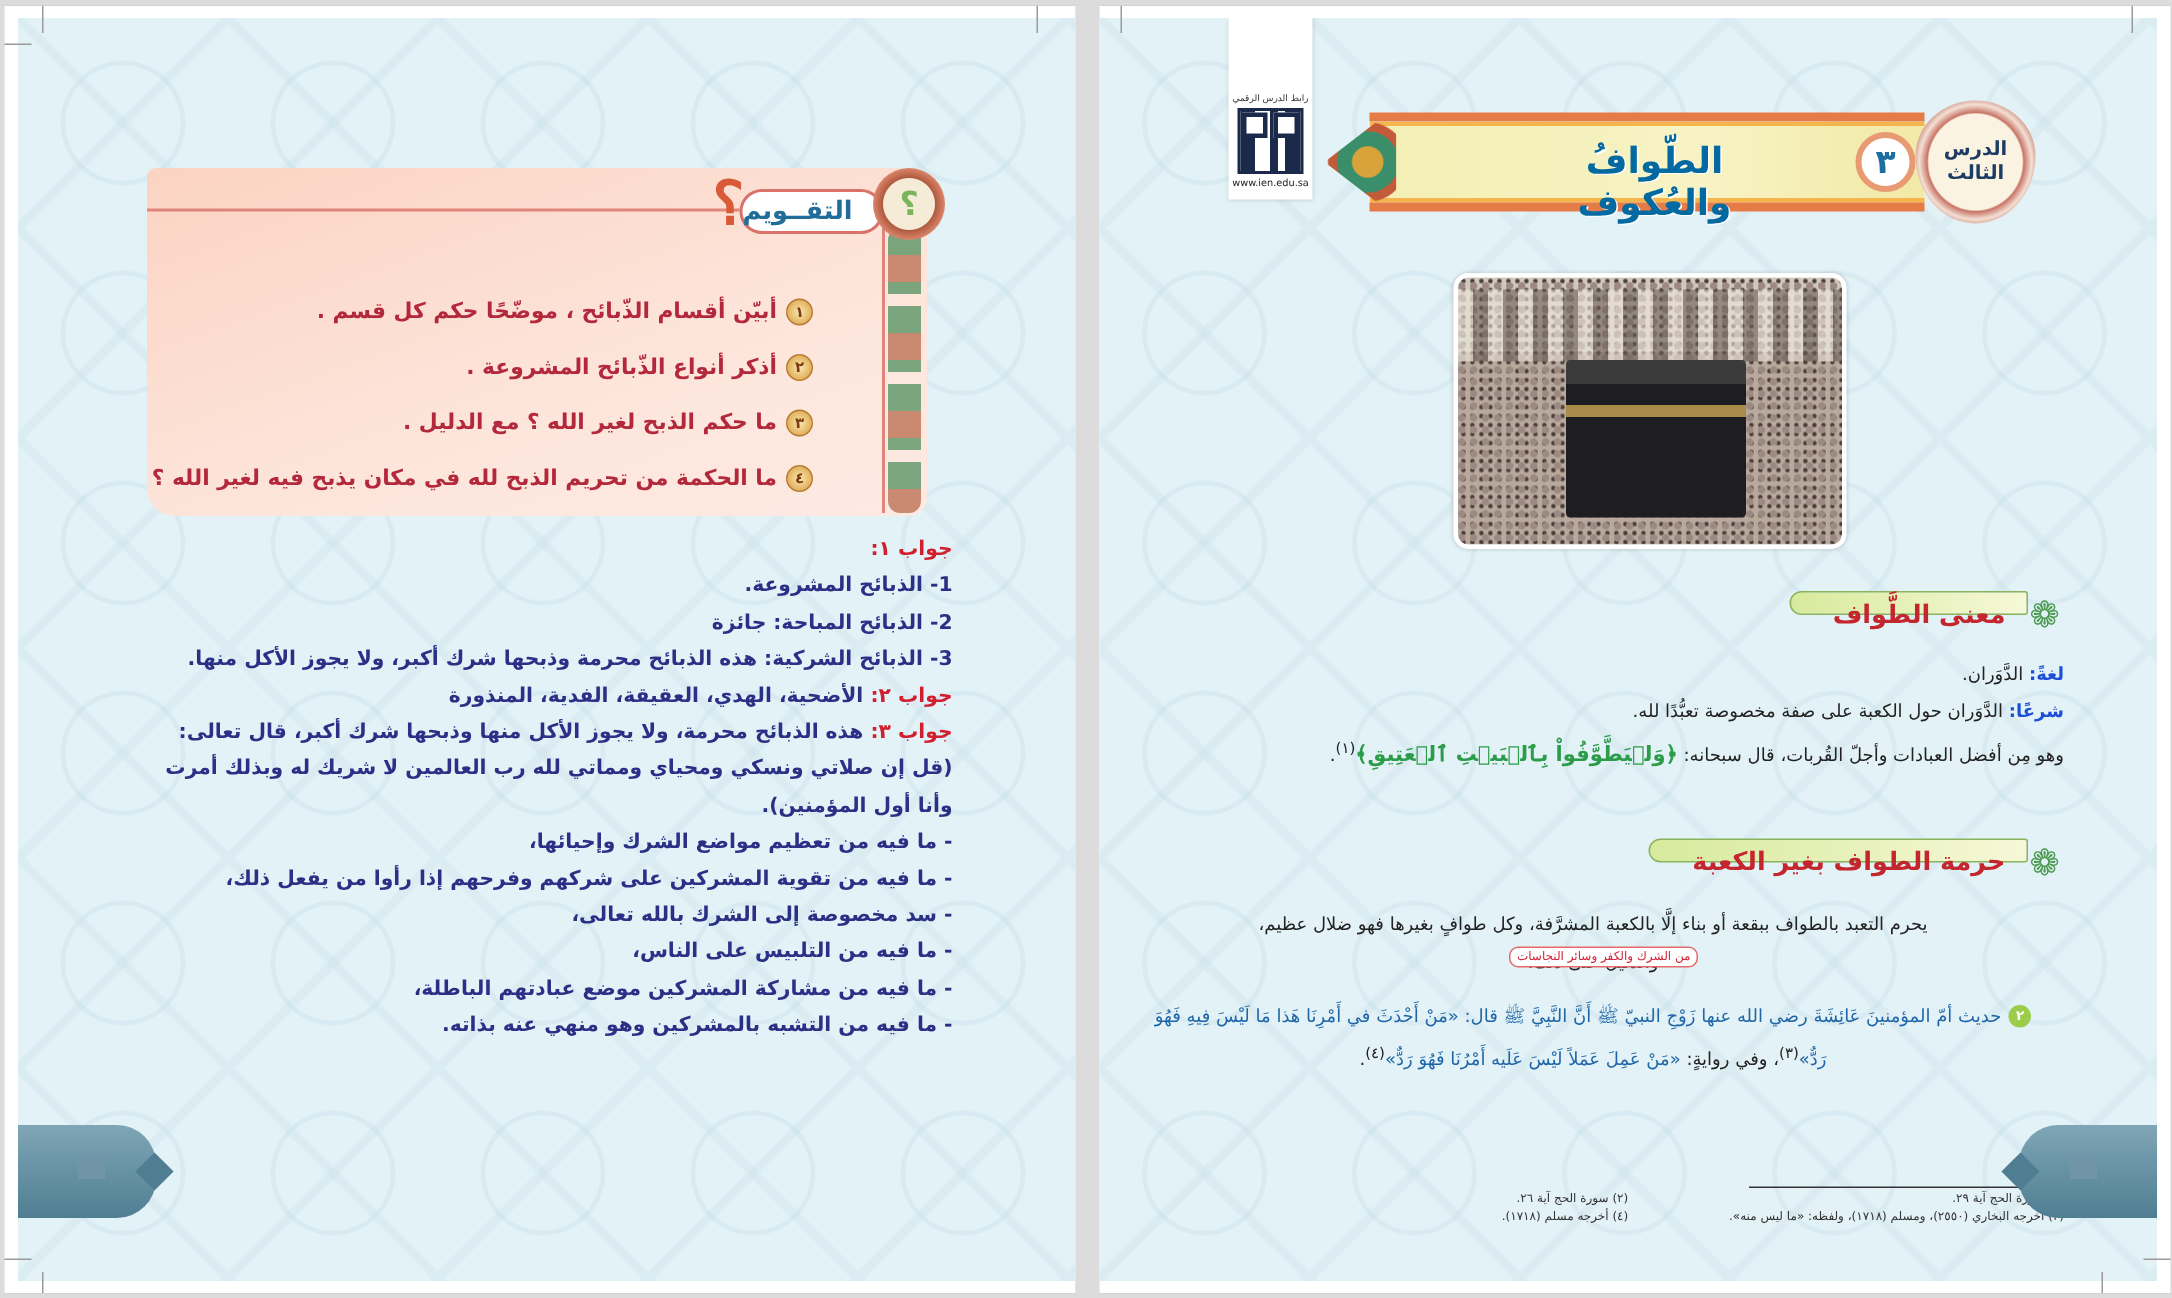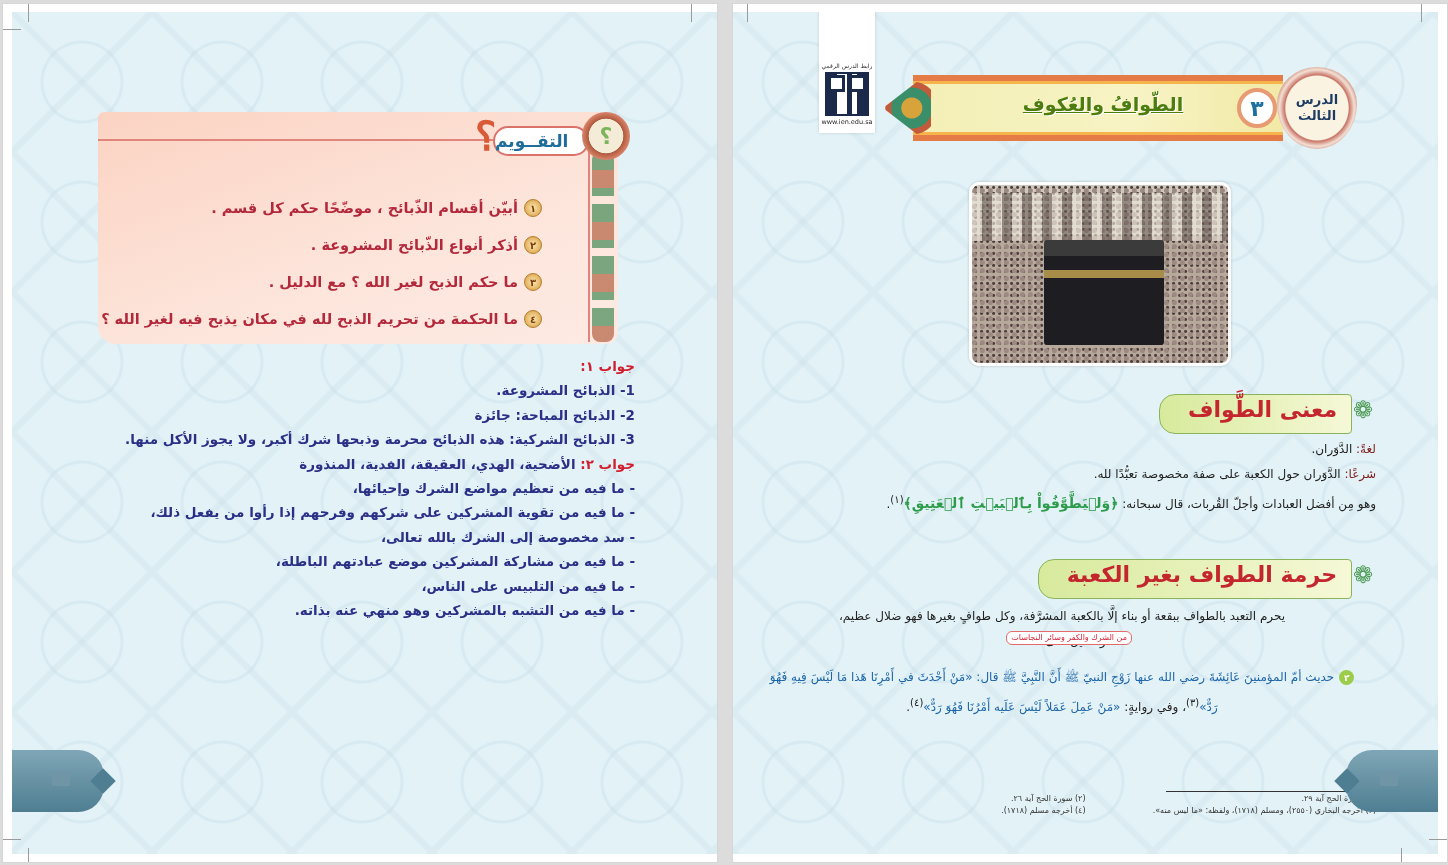--- a/index.html
+++ b/index.html
@@ -184,25 +184,24 @@
   }
   .banner-left-ornament {
     position: absolute; left: 0; top: 4px;
     width: 48px; height: 74px;
     background: radial-gradient(circle at 60% 50%, #d9a33c 0 10px, #3a8f6a 11px 20px, #c35a3a 21px 26px, transparent 27px);
     clip-path: polygon(0 50%, 100% 0, 100% 100%);
   }
   .banner-title {
     position: absolute; left: 120px; top: 26px;
     width: 200px; text-align: center;
-    font-size: 19px; font-weight: bold; color: #4d7c0f;
+    font-size: 24px; font-weight: bold; color: #0369a1;
     direction: rtl;
     font-family: "DejaVu Sans", sans-serif;
     text-shadow: 1px 1px 0 #fff;
-    text-decoration: underline;
   }
   .lesson-num {
     position: absolute; left: 354px; top: 21px;
     width: 40px; height: 40px; border-radius: 50%;
     background: #fff; border: 4px solid #e89a72;
     color: #1d6fa0; font-weight: bold; font-size: 22px;
     display: flex; align-items: center; justify-content: center;
   }
   .lesson-medallion {
     position: absolute; left: 394px; top: 0;
@@ -242,42 +241,42 @@
     background: #a88d4a;
   }
 
   .section-head {
     position: absolute;
     height: 32px;
     direction: rtl;
   }
   .section-pill {
     position: absolute; right: 26px; top: 0;
-    height: 40px; padding: 0 14px 0 28px;
+    height: 16px; padding: 0 14px 0 28px;
     background: linear-gradient(90deg, #d7ea9c, #f6f8d7);
     border: 1px solid #8ab45c;
     border-radius: 16px 4px 4px 16px;
-    color: #c4262e; font-weight: bold; font-size: 22px;
+    color: #c4262e; font-weight: bold; font-size: 17px;
     line-height: 30px; white-space: nowrap;
     font-family: "DejaVu Sans", sans-serif;
   }
   .section-emblem {
     position: absolute; right: 0; top: 2px;
     width: 30px; height: 28px;
     color: #4c9a53; font-size: 24px; line-height: 28px; text-align: center;
   }
 
   .body-text {
     position: absolute; right: 62px;
     direction: rtl; text-align: right;
     font-size: 12px; color: #222;
     line-height: 25px;
     font-family: "DejaVu Sans", sans-serif;
   }
-  .red { color: #7f1d1d; }
+  .red { color: #1d4ed8; font-weight: bold; }
   .green-quran { color: #2c9c4a; font-weight: bold; font-size: 14px; }
   .blue-hadith { color: #1e66a8; }
   .dark { color: #222; }
   .note-bubble {
     display: inline-block;
     border: 1px solid #e56a6a; border-radius: 6px;
     background: #fff; color: #d4243a;
     font-size: 8px; padding: 0 4px; line-height: 12px;
     position: absolute;
   }
@@ -333,25 +332,26 @@
         </li>
       </ul>
     </div>
 
     <div class="answers">
       <p><span class="lbl">جواب ١:</span><span></span></p>
       <p><span class="lbl"></span><span>1- الذبائح المشروعة.</span></p>
       <p><span class="lbl"></span><span>2- الذبائح المباحة: جائزة</span></p>
       <p><span class="lbl"></span><span>3- الذبائح الشركية: هذه الذبائح محرمة وذبحها شرك أكبر، ولا يجوز الأكل منها.</span></p>
       <p><span class="lbl">جواب ٢:</span><span> الأضحية، الهدي، العقيقة، الفدية، المنذورة</span></p>
+      <p><span class="lbl">جواب ٣:</span><span> هذه الذبائح محرمة، ولا يجوز الأكل منها وذبحها شرك أكبر، قال تعالى: (قل إن صلاتي ونسكي ومحياي ومماتي لله رب العالمين لا شريك له وبذلك أمرت وأنا أول المؤمنين).</span></p>
       <p><span class="lbl"></span><span>- ما فيه من تعظيم مواضع الشرك وإحيائها،</span></p>
       <p><span class="lbl"></span><span>- ما فيه من تقوية المشركين على شركهم وفرحهم إذا رأوا من يفعل ذلك،</span></p>
       <p><span class="lbl"></span><span>- سد مخصوصة إلى الشرك بالله تعالى،</span></p>
+      <p><span class="lbl"></span><span>- ما فيه من التلبيس على الناس،</span></p>
       <p><span class="lbl"></span><span>- ما فيه من مشاركة المشركين موضع عبادتهم الباطلة،</span></p>
-      <p><span class="lbl"></span><span>- ما فيه من التلبيس على الناس،</span></p>
       <p><span class="lbl"></span><span>- ما فيه من التشبه بالمشركين وهو منهي عنه بذاته.</span></p>
     </div>
 
     <div class="page-tab" id="tab-left">
         <span class="tab-num"></span>
       </div>
   </div>
   <div class="crop-mark" style="left:25px;top:0;width:1px;height:18px"></div>
   <div class="crop-mark" style="left:0;top:25px;width:18px;height:1px"></div>
   <div class="crop-mark" style="left:25px;bottom:0;width:1px;height:14px"></div>

